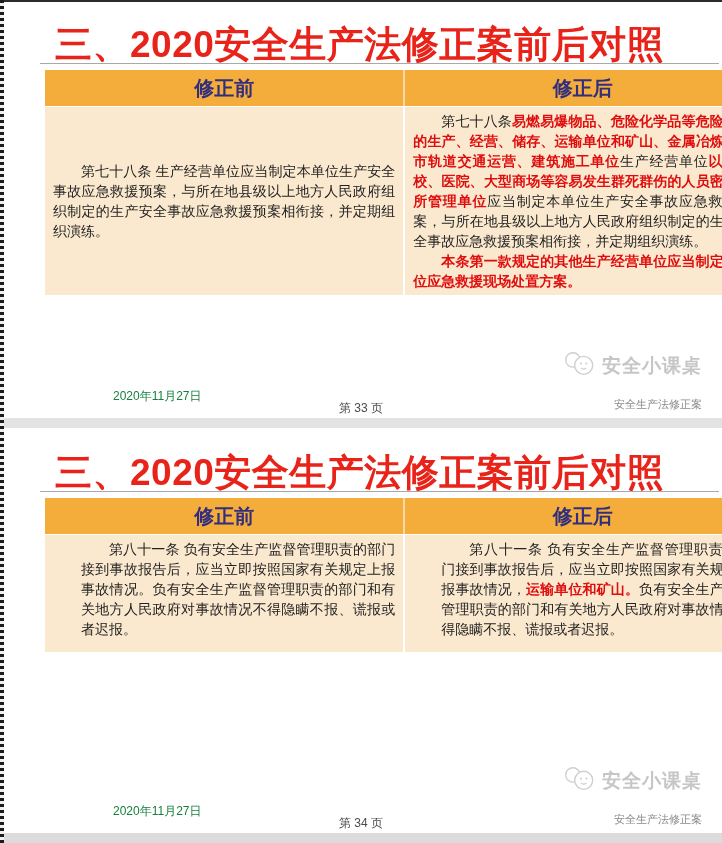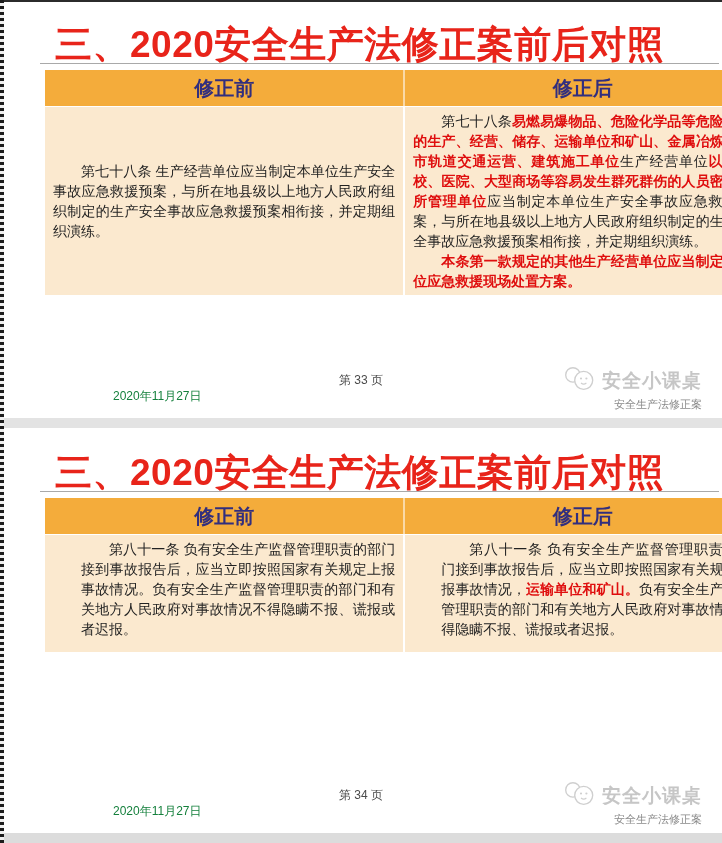--- a/index.html
+++ b/index.html
@@ -40,25 +40,25 @@
   }
   .cell.before{width:50.4%;border-right:2px solid #ffffff;}
   .cell.after{width:49.6%;}
   .s1 .cell{min-height:181px;}
   .s1 .cell.before{justify-content:center;}
   .s2 .cell{min-height:117px;padding-left:36px;}
   .cell p.para{margin:0;text-indent:2em;}
   .seg-normal{color:#222222;}
   .seg-red{color:var(--hl-red,#df0e0e);font-weight:bold;}
   .footer-date{position:absolute;left:113px;bottom:13px;font-size:12px;color:#15803d;}
-  .footer-page{position:absolute;left:0;width:100%;text-align:center;bottom:29px;font-size:12px;color:#4a4a4a;}
+  .footer-page{position:absolute;left:0;width:100%;text-align:center;bottom:1px;font-size:12px;color:#4a4a4a;}
   .brand{position:absolute;right:20px;bottom:6px;text-align:right;z-index:2;}
   .brand-row{display:flex;align-items:center;justify-content:flex-end;gap:3px;}
   .brand-name{font-size:19px;font-weight:bold;color:#c6c6c6;letter-spacing:1px;white-space:nowrap;}
-  .brand-sub{font-size:11px;color:#8a8a8a;margin-top:1px;white-space:nowrap;}
+  .brand-sub{font-size:11px;color:#8a8a8a;margin-top:16px;white-space:nowrap;}
 </style>
 </head>
 <body>
 
 <div class="film-strip"></div>
 <div class="top-line"></div>
 
 <section class="slide s1">
   <h1 class="slide-title">三、2020安全生产法修正案前后对照</h1>
   <div class="title-rule"></div>

